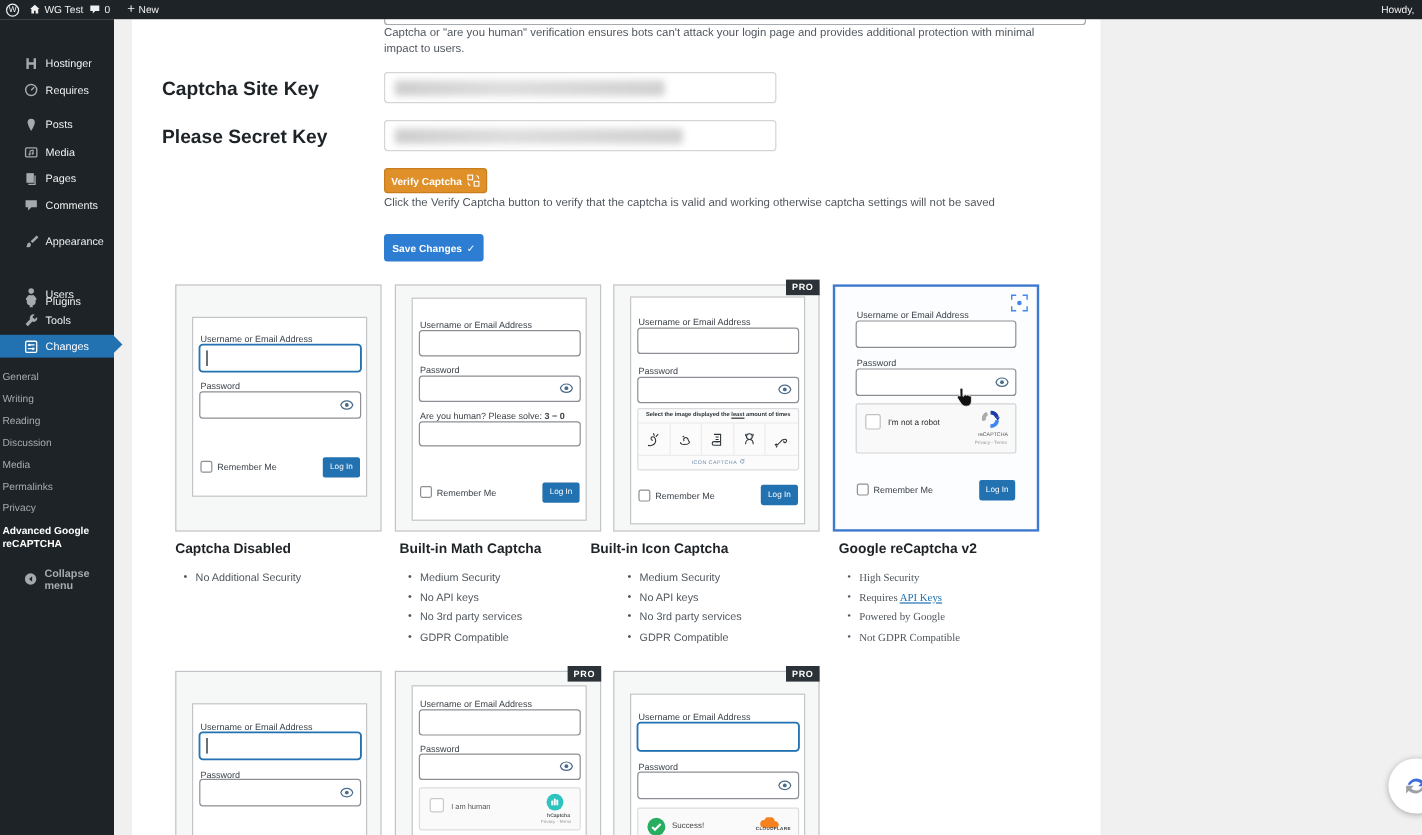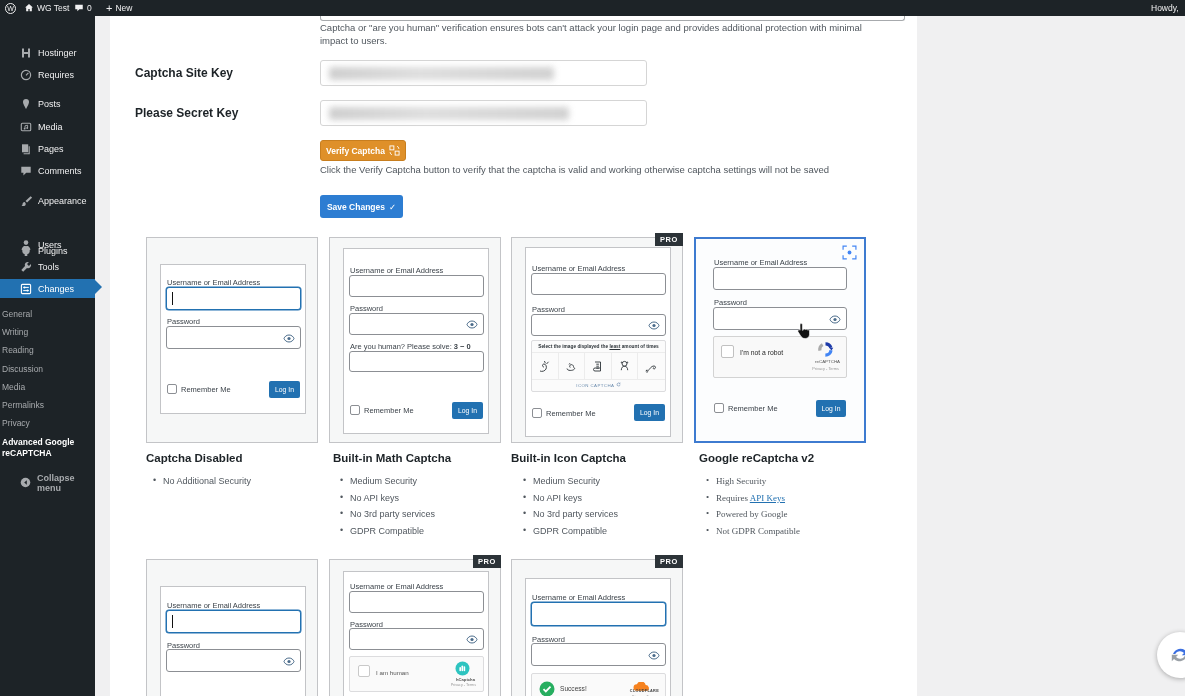--- a/index.html
+++ b/index.html
@@ -16,21 +16,21 @@
   .mi { position:absolute; left:0; width:95px; height:19px; display:flex; align-items:center; gap:6px; padding-left:20px; color:#f0f0f1; font-size:9px; cursor:pointer; }
   .mi svg { flex:0 0 auto; }
   .mi.active { background:#2271b1; color:#fff; }
   .sub { position:absolute; left:0; width:95px; font-size:8.5px; color:#a7aaad; padding-left:2px; cursor:pointer; line-height:11px; }
   .sub.current { color:#fff; font-weight:bold; }
   .arrow-right { position:absolute; left:95px; width:0; height:0; border-top:7px solid transparent; border-bottom:7px solid transparent; border-left:7px solid #2271b1; }
 
   
   #panel { position:absolute; left:110px; top:16px; width:807px; height:680px; background:#ffffff; }
   .desc { position:absolute; font-size:9.5px; line-height:13px; color:#50575e; }
-  .keylabel { position:absolute; font-size:12px; font-weight:bold; color:#1d2327; }
+  .keylabel { position:absolute; font-size:16px; font-weight:bold; color:#1d2327; }
   .keyinput { position:absolute; width:327px; height:26px; background:#fff; border:1px solid #d5d5d5; border-radius:3px; }
   .blurbar { position:absolute; height:13px; background:linear-gradient(90deg,#c6c6c6,#d8d8d8 40%,#c9c9c9); filter:blur(3px); border-radius:2px; opacity:.85; }
   .btn { position:absolute; display:flex; align-items:center; justify-content:center; gap:4px; color:#fff; font-size:8.5px; font-weight:bold; border-radius:3px; cursor:pointer; border:none; }
 
   
   .card { position:absolute; width:172px; background:#f6f7f7; border:1px solid #c3c4c7; cursor:pointer; }
   .card.selected { border:2px solid #3e7bd0; background:#fcfdfe; }
   .pro { position:absolute; background:#2c3338; color:#fff; font-size:7.5px; font-weight:bold; letter-spacing:.6px; padding:2px 5px; z-index:5; }
   .inner { position:absolute; background:#fff; border:1px solid #c3c4c7; }
   .pvl { position:absolute; font-size:7.5px; color:#3c434a; white-space:nowrap; }
@@ -334,21 +334,21 @@
 </div>
 
 <span class="abs" style="left:796px;top:322px;z-index:70;">
   <svg width="15" height="19" viewBox="0 0 15 19">
       <path d="M5.2 1.5c.7 0 1.2.5 1.2 1.2v5.6l.9-.2c0-.6.5-1.1 1.1-1.1.5 0 .9.3 1 .7.2-.3.5-.5 1-.5.6 0 1 .4 1.1.9.2-.2.5-.3.8-.3.7 0 1.2.5 1.2 1.2v3.3c0 2.6-1.6 4.2-4.3 4.2-2.3 0-3.3-.8-4.6-2.7L2.2 10c-.5-.7-.4-1.5.2-2 .5-.4 1.3-.3 1.7.2L4 2.7c0-.7.5-1.2 1.2-1.2z" fill="#111" stroke="#fff" stroke-width=".6"></path>
     </svg>
 </span>
 
 <div class="title" style="left:146px;top:452px;">Captcha Disabled</div>
 <div class="title" style="left:333px;top:452px;">Built-in Math Captcha</div>
-<div class="title" style="left:511px;top:452px;">Built-in Icon Captcha</div>
+<div class="title" style="left:492px;top:452px;">Built-in Icon Captcha</div>
 <div class="title" style="left:699px;top:452px;">Google reCaptcha v2</div>
 
 <ul class="feats" style="left:150px;top:476px;">
   <li>No Additional Security</li>
 </ul>
 <ul class="feats" style="left:337px;top:476px;">
   <li>Medium Security</li>
   <li>No API keys</li>
   <li>No 3rd party services</li>
   <li>GDPR Compatible</li>

